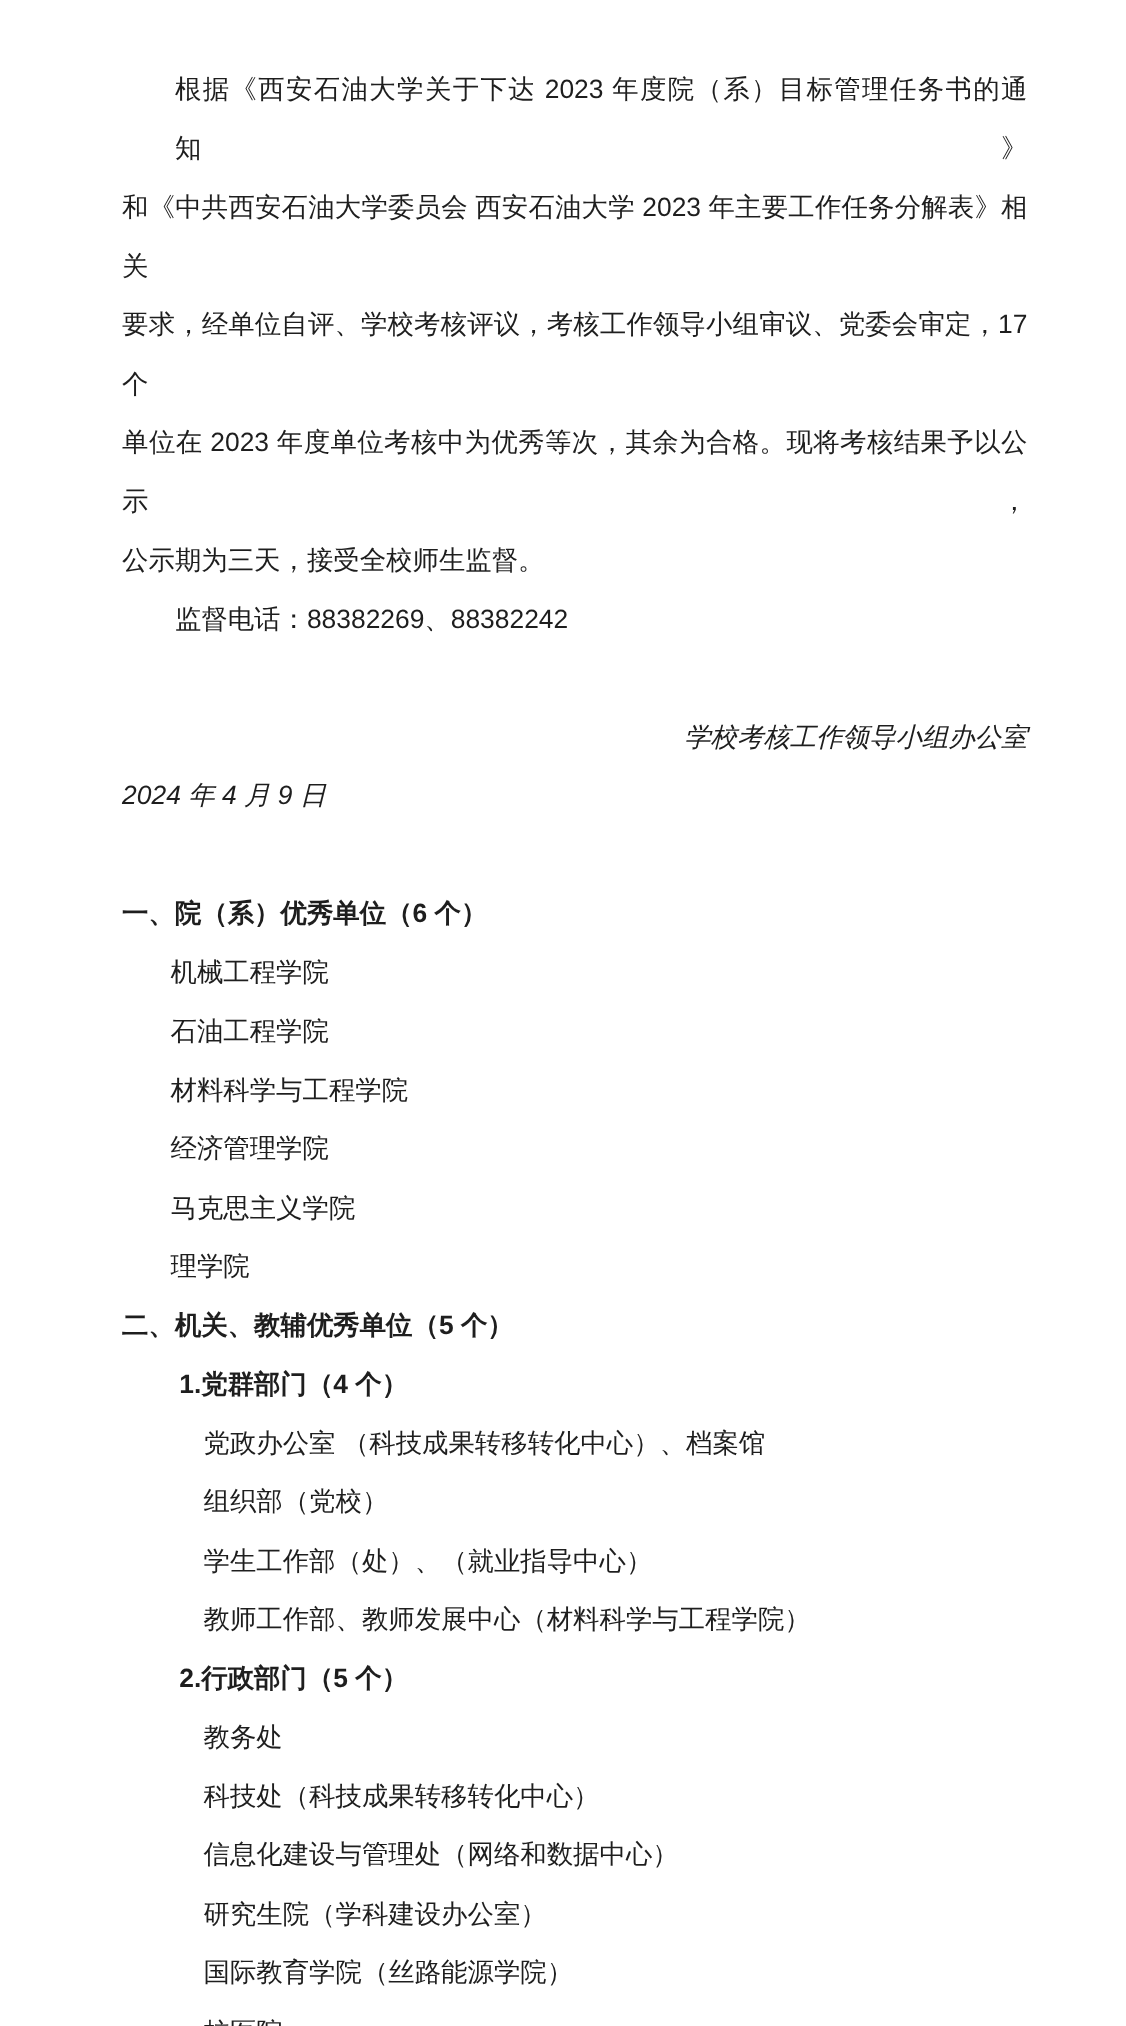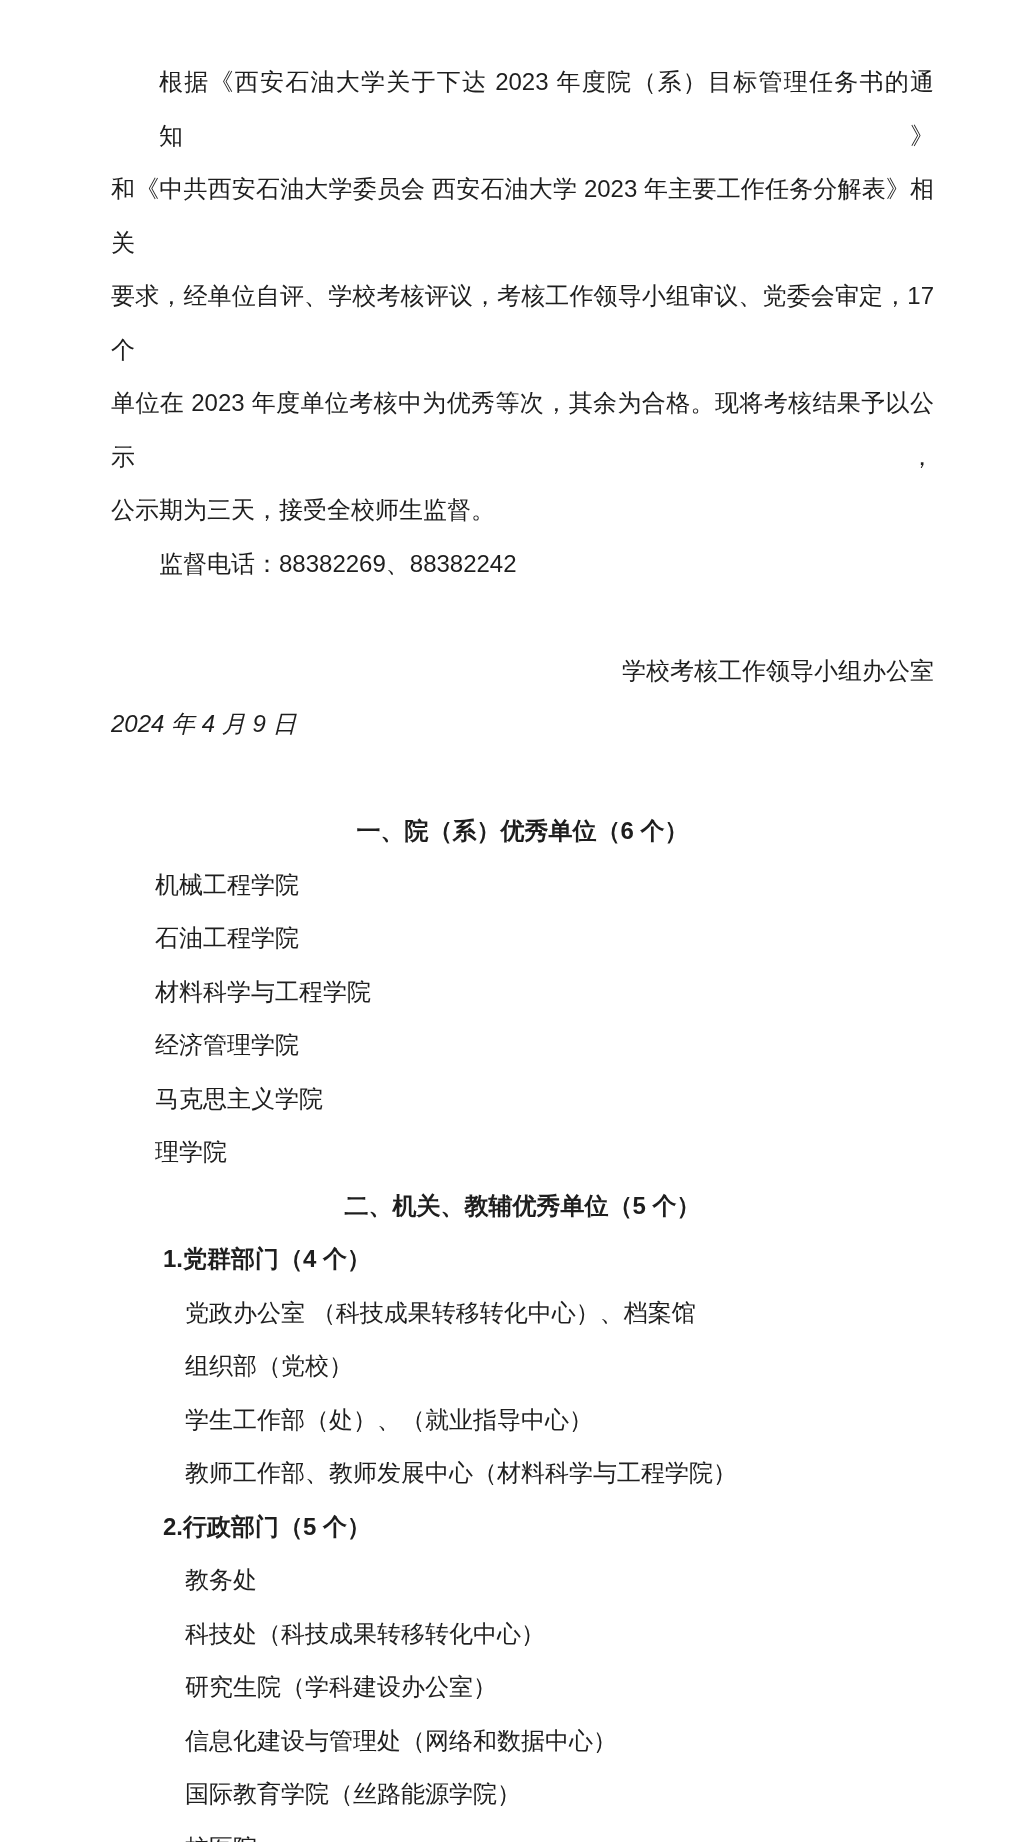--- a/index.html
+++ b/index.html
@@ -11,23 +11,23 @@
   .doc{
     box-sizing:border-box;width:1024px;
     padding:55px 90px 0 90px;
     font-size:24px;line-height:53.5px;
   }
   .ln{min-height:53.5px;margin-left:21px;}
   
   .jl{text-align:justify;text-align-last:justify;}
   .ind{padding-left:48px;}          
   .phone{padding-left:48px;}
-  .sig{text-align:right;margin-top:53.5px;}   
+  .sig{text-align:right;margin-top:53.5px;font-style:italic;}   
   .date{padding-right:52px;font-style:italic;} 
-  .h-sec{font-weight:700;text-align:center;}
+  .h-sec{font-weight:700;}
   .h-sec.first{margin-top:53.5px;}  
   .item1{padding-left:44px;}        
   .h-sub{font-weight:700;padding-left:52px;}  
   .item2{padding-left:74px;}        
 </style>
 </head>
 <body>
 
 <div class="doc">
 
@@ -54,20 +54,20 @@
 
   <div class="ln h-sub">1.党群部门（4 个）</div>
   <div class="ln item2">党政办公室 （科技成果转移转化中心）、档案馆</div>
   <div class="ln item2">组织部（党校）</div>
   <div class="ln item2">学生工作部（处）、（就业指导中心）</div>
   <div class="ln item2">教师工作部、教师发展中心（材料科学与工程学院）</div>
 
   <div class="ln h-sub">2.行政部门（5 个）</div>
   <div class="ln item2">教务处</div>
   <div class="ln item2">科技处（科技成果转移转化中心）</div>
+  <div class="ln item2">信息化建设与管理处（网络和数据中心）</div>
   <div class="ln item2">研究生院（学科建设办公室）</div>
-  <div class="ln item2">信息化建设与管理处（网络和数据中心）</div>
   <div class="ln item2">国际教育学院（丝路能源学院）</div>
 
   <div class="ln item2">校医院</div>
   <div class="ln item2">图书馆</div>
 
 </div>
 
 </body></html>

